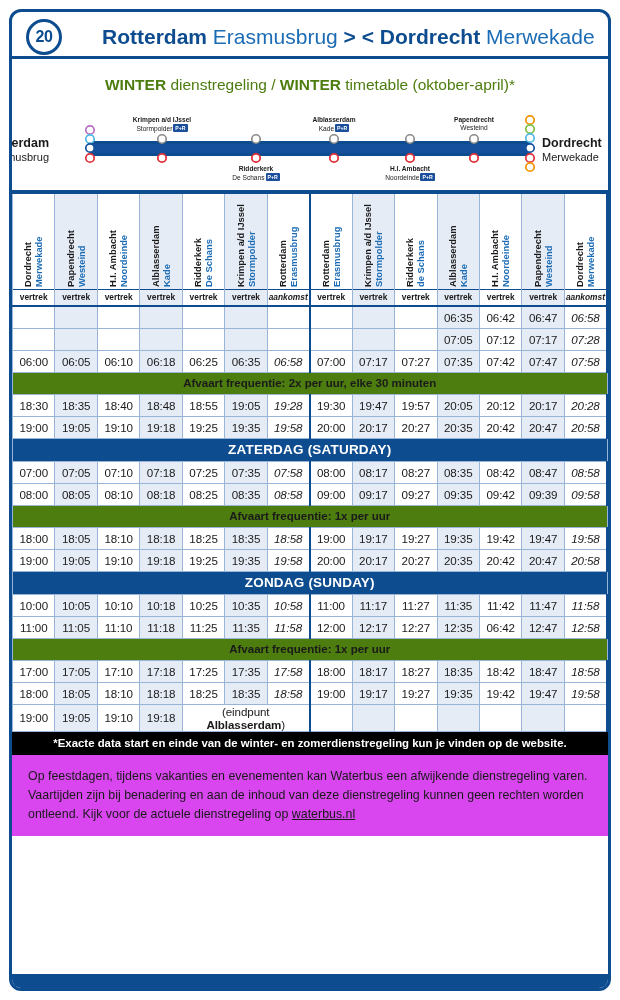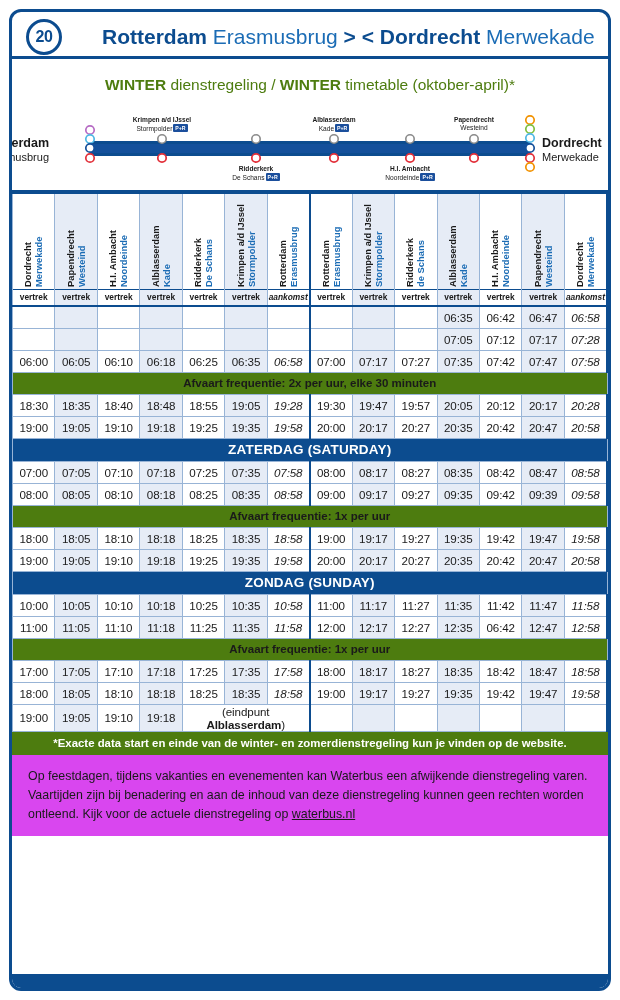--- a/index.html
+++ b/index.html
@@ -179,21 +179,21 @@
     font-style:normal;
   }
   .note b{font-weight:bold;}
   td.endpoint{
     color:#1b6cb5;
     font-style:normal !important;
   }
 
   
   .starband{
-    background:#4d7c0f;
+    background:#000000;
     color:#ffffff;
     font-weight:bold;
     font-size:11.4px;
     text-align:center;
     padding:5px 0 6px 0;
   }
   
   .footer{
     background:#d946ef;
     color:#1a1a1a;

